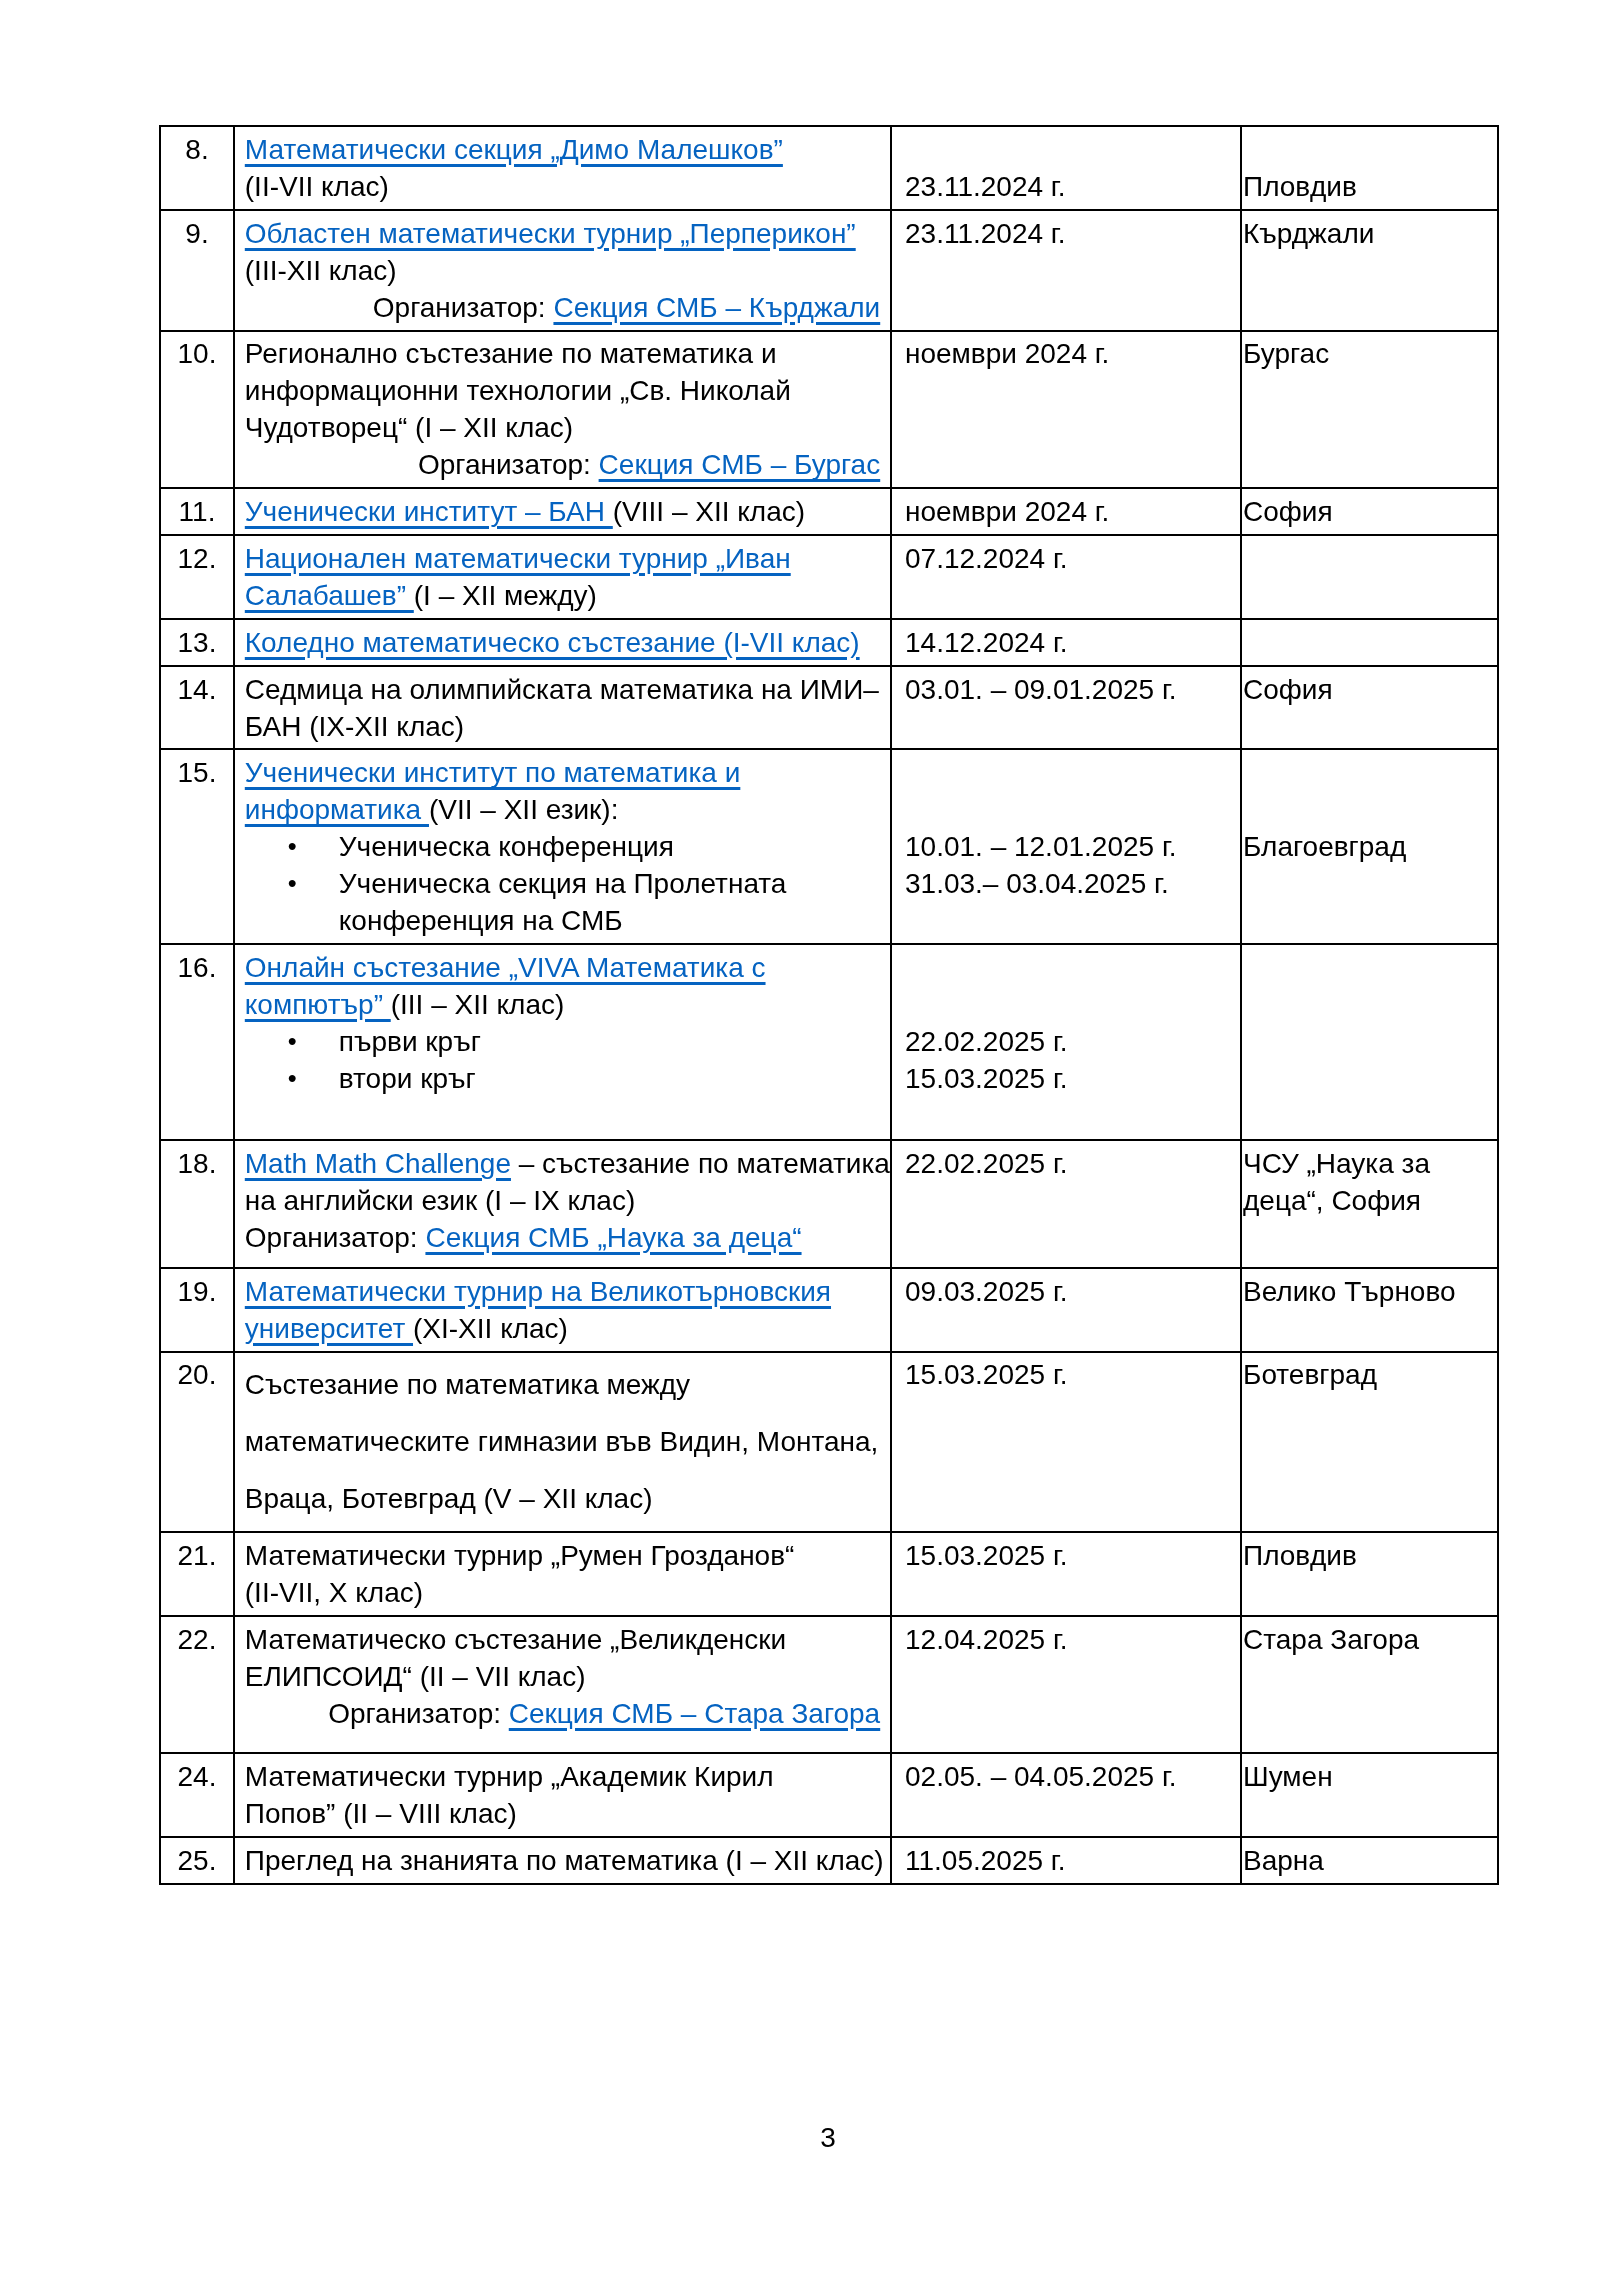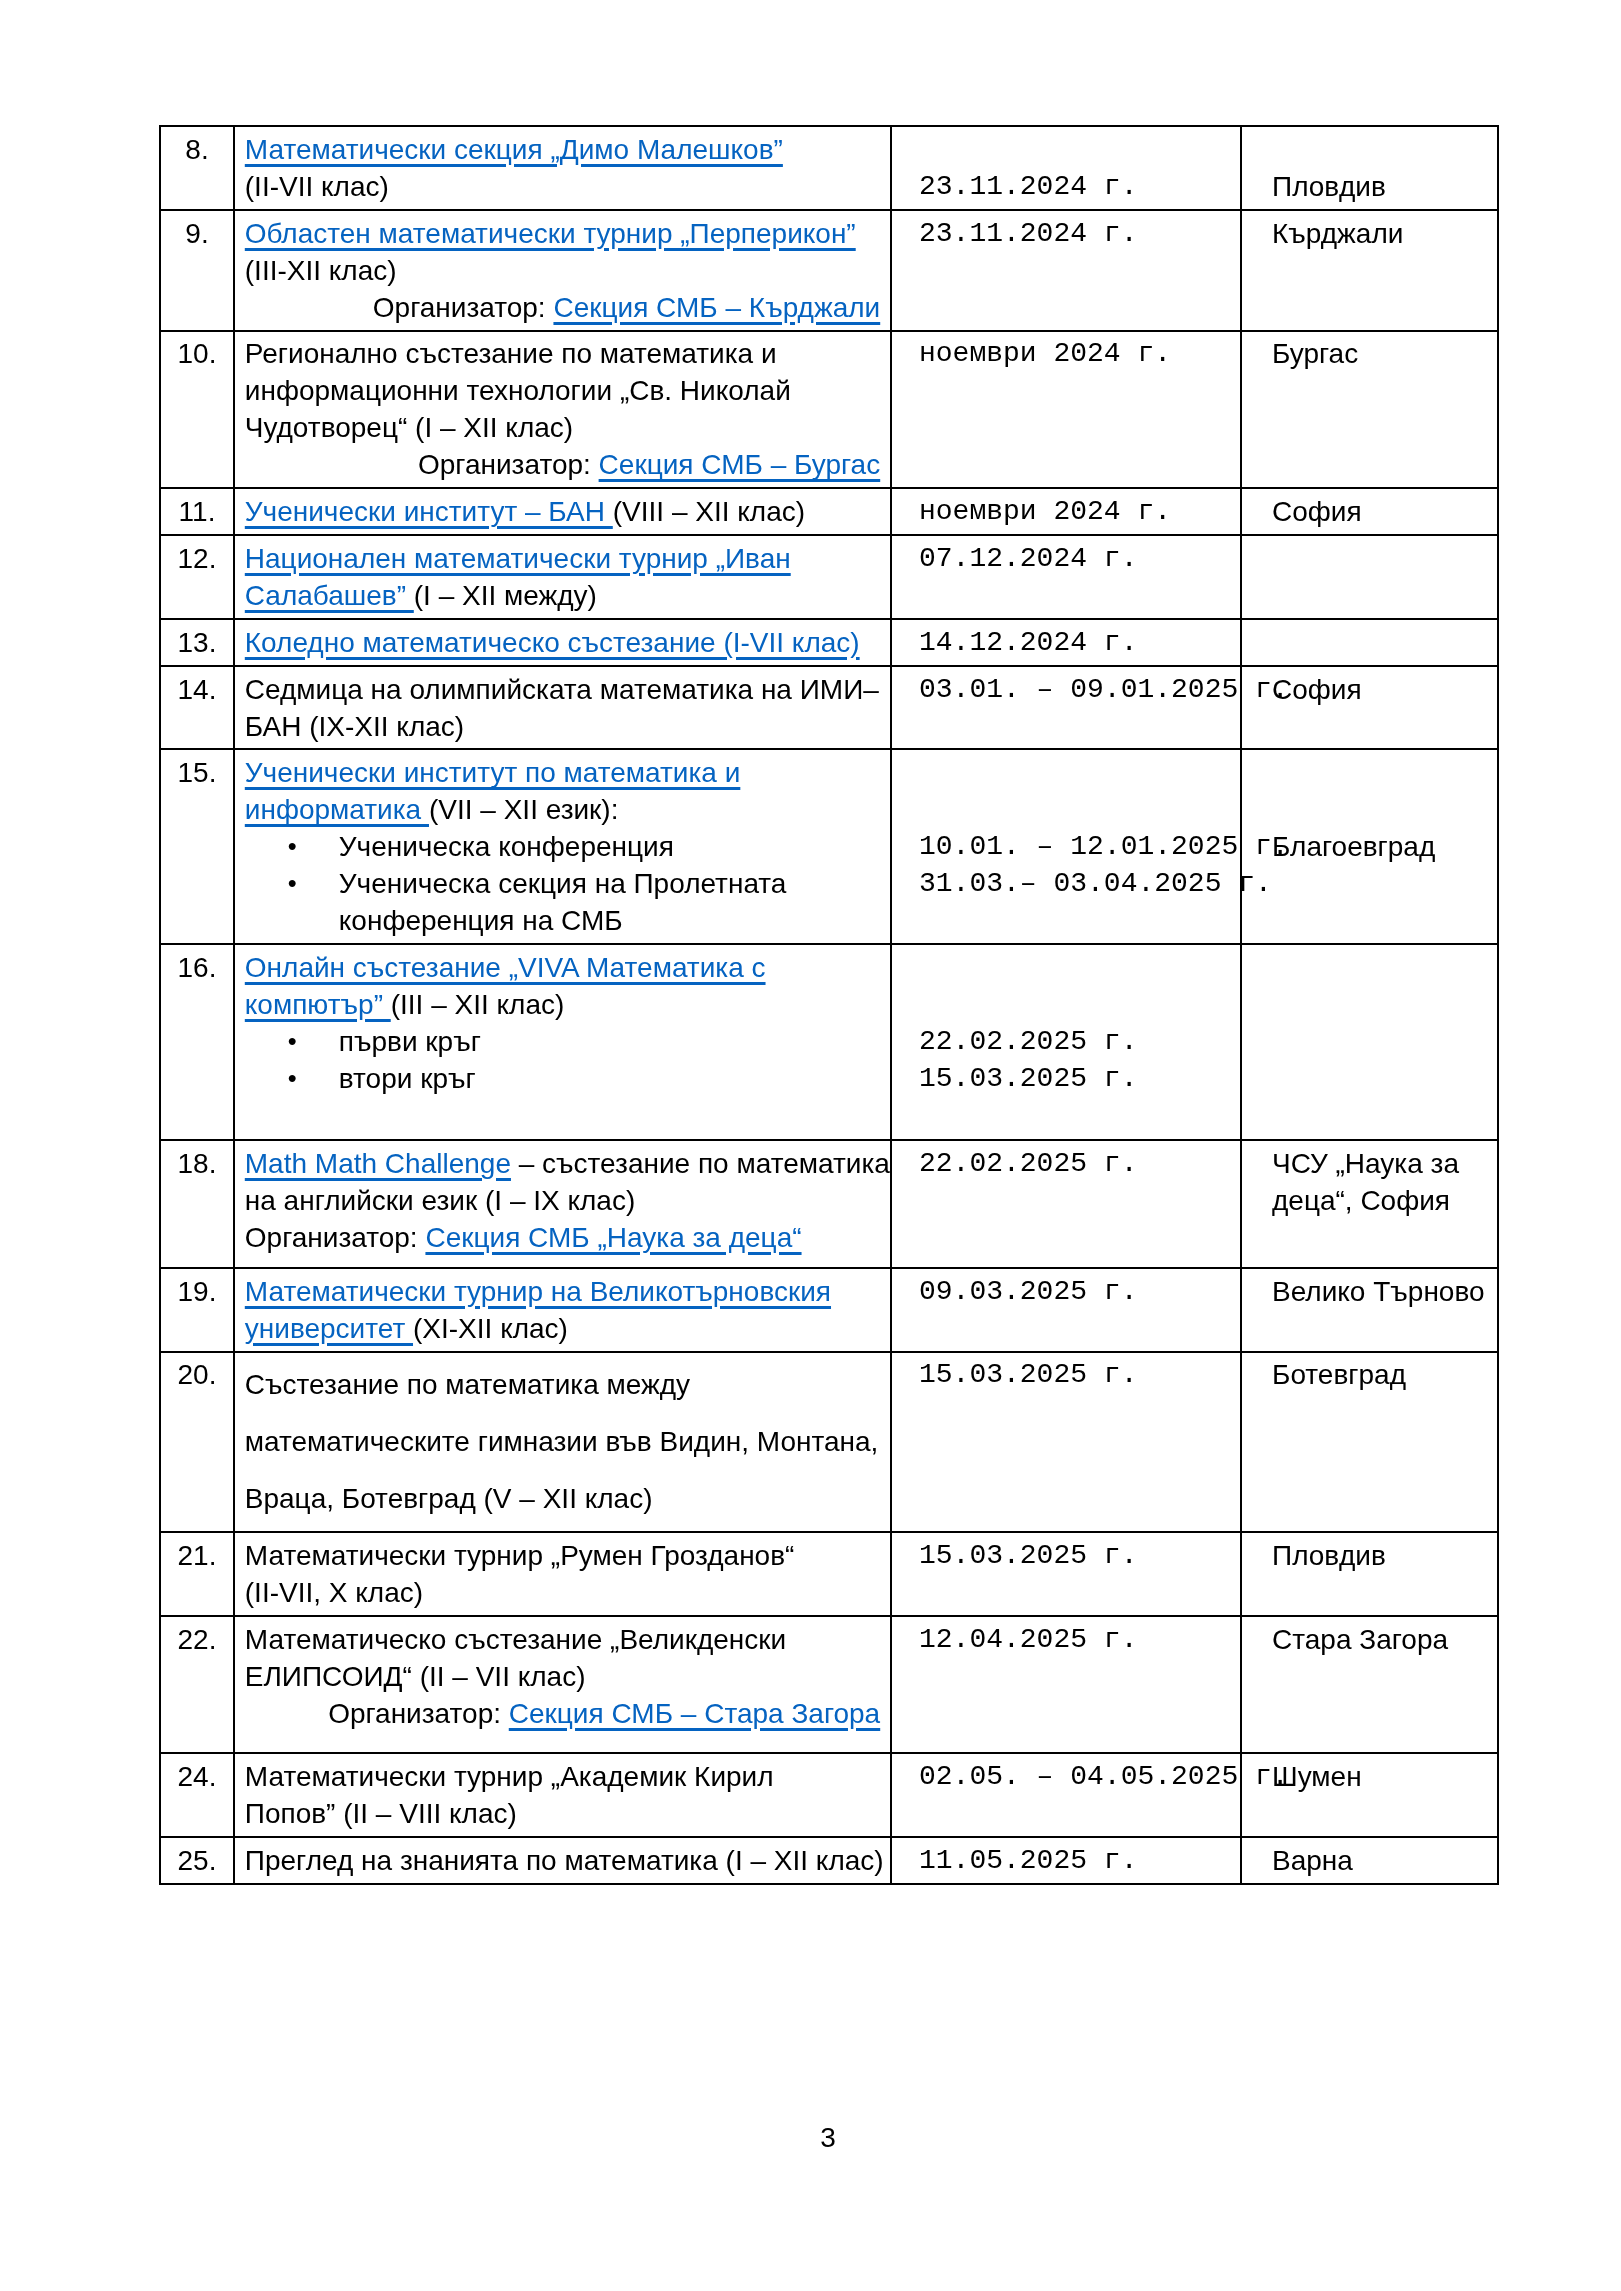--- a/index.html
+++ b/index.html
@@ -13,22 +13,22 @@
     position:absolute;left:159px;top:125px;width:1338px;
     border-collapse:collapse;table-layout:fixed;
   }
   col.c1{width:74px}col.c2{width:657px}col.c3{width:350px}col.c4{width:257px}
   td{
     border:2.9px solid #000;
     vertical-align:top;
     padding:3.9px 7.8px 3.9px 9.8px;
   }
   td.num{padding:3.9px 2px;text-align:center;}
-  td.date{padding-left:27px;font-family:Liberation Mono, monospace;}
-  td.city{padding-left:30px;margin-left:25px;}
+  td.date{padding-left:13px;}
+  td.city{padding-left:1px;margin-left:25px;}
   .line{
     font-size:28px;line-height:37px;min-height:37px;
     white-space:nowrap;
   }
   td.city .line{white-space:normal;}
   .line.right{text-align:right;padding-right:2px;}
   .line.bullet{display:flex;}
   .line.bullet .dot{width:51px;margin-left:43px;flex:0 0 auto;font-size:25.5px;}
   .line.cont{padding-left:94px;}
   a.lnk{

